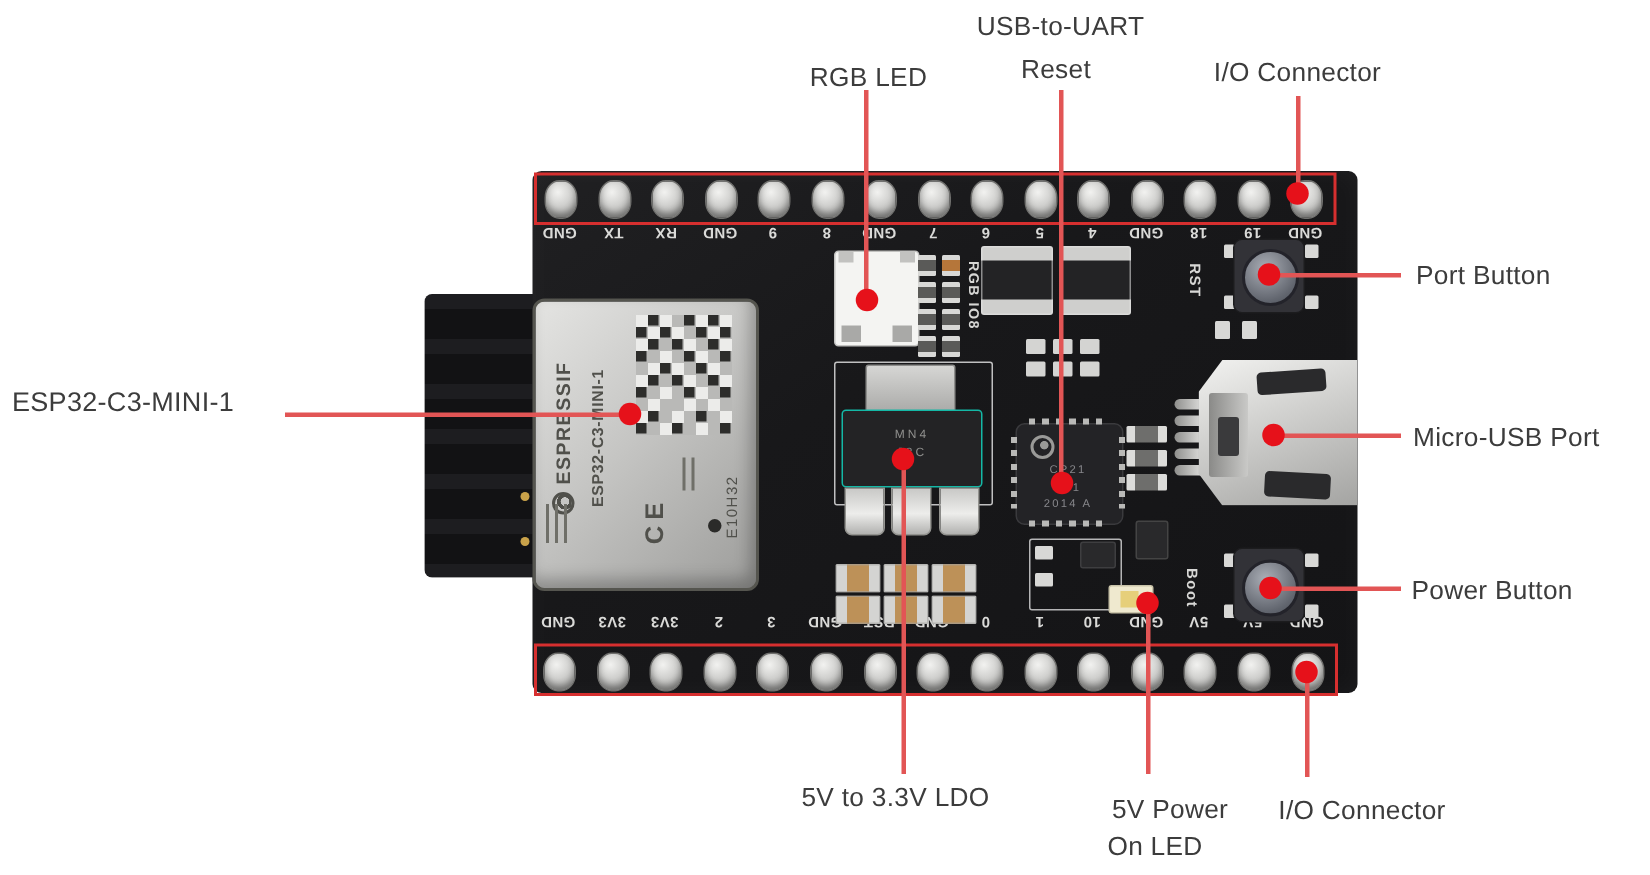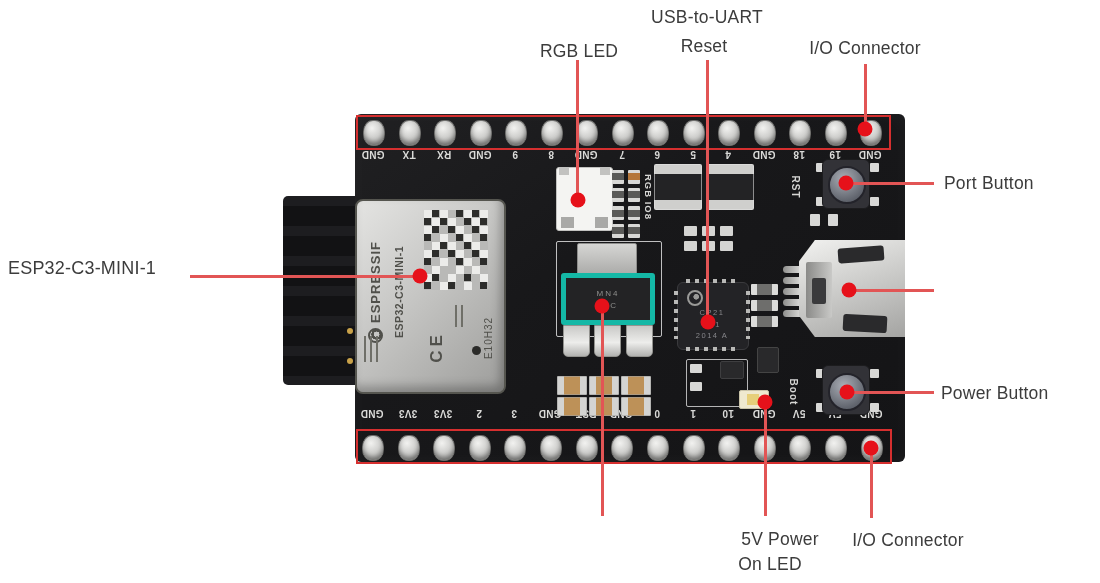--- a/index.html
+++ b/index.html
@@ -49,21 +49,21 @@
   .ic{position:absolute;width:46px;height:44px;border:1px solid rgba(230,230,230,0.55);border-radius:2px;
        background:linear-gradient(180deg,#cfcfcd 0 9px,#232325 9px 35px,#cfcfcd 35px 44px);}
   .padrow{position:absolute;display:grid;gap:5px;}
   .padrow div{background:#d4d4d2;border-radius:1px;}
 
   .ldo-outline{position:absolute;left:556px;top:241px;width:104px;height:94px;
        border:1.5px solid rgba(235,235,235,0.8);border-radius:2px;}
   .ldo-tab{position:absolute;left:577px;top:243px;width:58px;height:30px;border:1px solid #8e8e8c;
        background:linear-gradient(180deg,#d6d6d4,#ababa9);border-radius:2px;}
   .ldo-body{position:absolute;left:561px;top:273px;width:94px;height:52px;background:#232325;
-       border-radius:3px;border:5px solid #14b8a6;color:#8f8f8d;font-size:8px;text-align:center;
+       border-radius:3px;border:1px solid #14b8a6;color:#8f8f8d;font-size:8px;text-align:center;
        line-height:1.5;padding-top:10px;box-sizing:border-box;letter-spacing:2px;}
   .ldo-leg{position:absolute;top:325px;width:25px;height:30px;border:1px solid #93938f;
        background:linear-gradient(180deg,#c9c9c7,#ededeb 55%,#b2b2b0);border-radius:0 0 5px 5px;}
 
   .chip{position:absolute;left:677px;top:282px;width:70px;height:66px;background:#232326;
        border:1px solid #3a3a3d;border-radius:6px;}
   .chip-strip-h{position:absolute;width:52px;height:4px;left:686px;
        background:repeating-linear-gradient(90deg,#b9b9b7 0 4px,transparent 4px 9px);}
   .chip-strip-v{position:absolute;width:4px;height:48px;top:291px;
        background:repeating-linear-gradient(180deg,#b9b9b7 0 4px,transparent 4px 9px);}
@@ -385,18 +385,20 @@
   <span class="dot" style="left:602px;top:306px"></span>
   <span class="dot" style="left:765px;top:402px"></span>
   <span class="dot" style="left:871px;top:448px"></span>
 
   <div class="ann-label ctr" style="left:579px;top:41px">RGB LED</div>
   <div class="ann-label ctr" style="left:707px;top:7px">USB-to-UART</div>
   <div class="ann-label ctr" style="left:704px;top:36px">Reset</div>
   <div class="ann-label ctr" style="left:865px;top:38px">I/O Connector</div>
   <div class="ann-label" style="left:8px;top:258px;font-size:18px">ESP32-C3-MINI-1</div>
   <div class="ann-label" style="left:944px;top:173px">Port Button</div>
+  <div class="ann-label" style="left:942px;top:281px">Micro-USB Port</div>
   <div class="ann-label" style="left:941px;top:383px">Power Button</div>
+  <div class="ann-label ctr" style="left:597px;top:521px">5V to 3.3V LDO</div>
   <div class="ann-label ctr" style="left:780px;top:529px">5V Power</div>
   <div class="ann-label ctr" style="left:770px;top:554px">On LED</div>
   <div class="ann-label ctr" style="left:908px;top:530px">I/O Connector</div>
 
 </div>
 
 </body></html>

